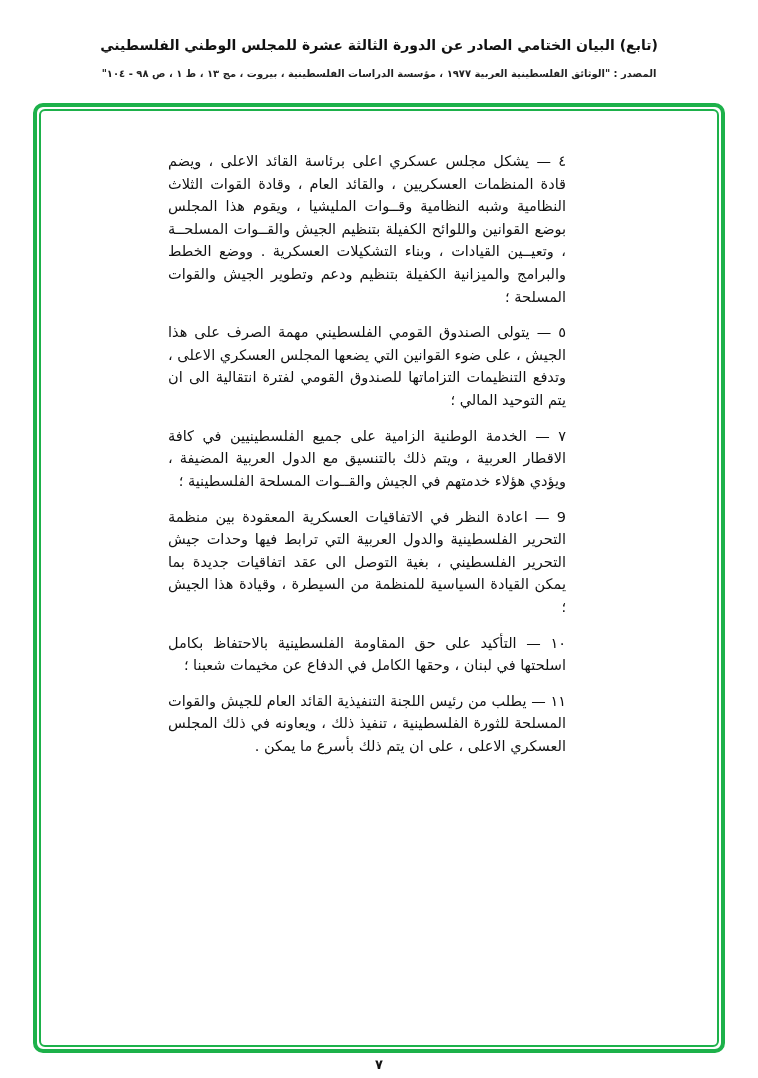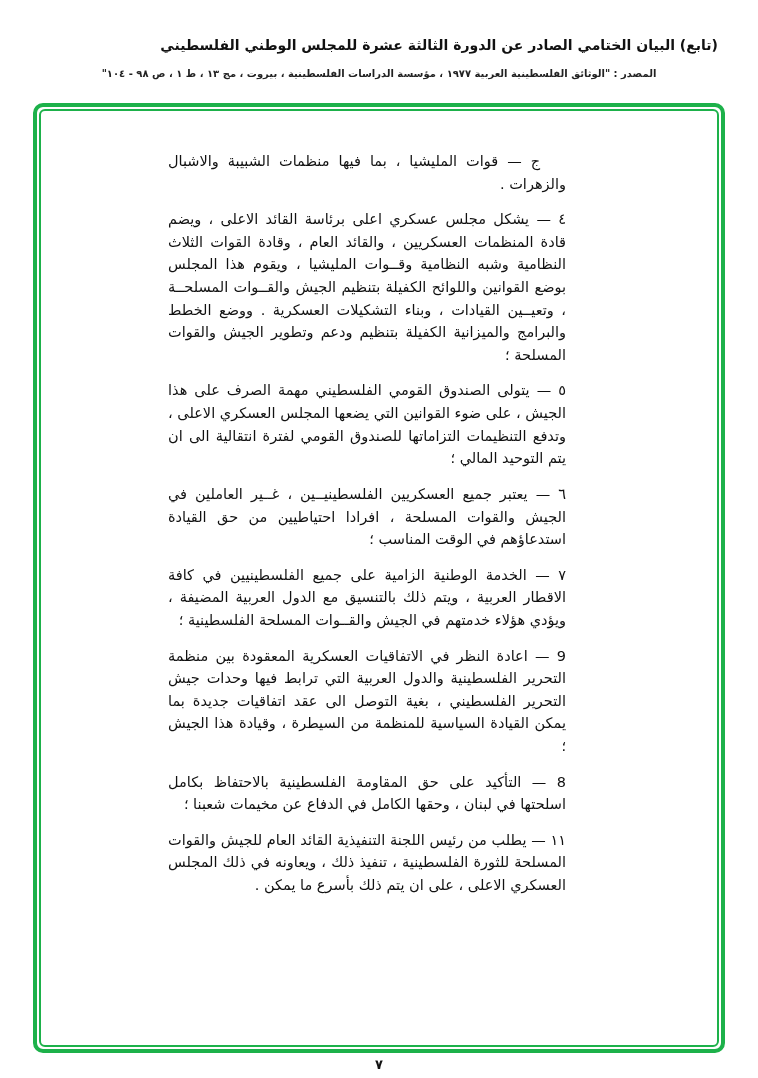--- a/index.html
+++ b/index.html
@@ -22,21 +22,20 @@
     width: 758px;
     text-align: center;
     direction: rtl;
   }
   .doc-title {
     font-size: 14px;
     font-weight: bold;
     letter-spacing: 0.2px;
     margin: 0 40px;
     line-height: 1.4;
-    text-align: right;
   }
   .doc-source {
     font-size: 10px;
     font-weight: bold;
     margin-top: 12px;
     color: #222;
   }
   .frame-outer {
     position: absolute;
     left: 33px;
@@ -90,23 +89,21 @@
 <div class="page-header">
   <div class="doc-title">(تابع) البيان الختامي الصادر عن الدورة الثالثة عشرة للمجلس الوطني الفلسطيني</div>
   <div class="doc-source">المصدر : "الوثائق الفلسطينية العربية ١٩٧٧ ، مؤسسة الدراسات الفلسطينية ، بيروت ، مج ١٣ ، ط ١ ، ص ٩٨ - ١٠٤"</div>
 </div>
 
 <div class="frame-outer">
   <div class="frame-inner"></div>
 </div>
 
 <div class="text-column">
-  <p class="first-continuation">ج — قوات المليشيا ، بما فيها منظمات الشبيبة والاشبال والزهرات .</p>
   <p>٤ — يشكل مجلس عسكري اعلى برئاسة القائد الاعلى ، ويضم قادة المنظمات العسكريين ، والقائد العام ، وقادة القوات الثلاث النظامية وشبه النظامية وقــوات المليشيا ، ويقوم هذا المجلس بوضع القوانين واللوائح الكفيلة بتنظيم الجيش والقــوات المسلحــة ، وتعيــين القيادات ، وبناء التشكيلات العسكرية . ووضع الخطط والبرامج والميزانية الكفيلة بتنظيم ودعم وتطوير الجيش والقوات المسلحة ؛</p>
   <p>٥ — يتولى الصندوق القومي الفلسطيني مهمة الصرف على هذا الجيش ، على ضوء القوانين التي يضعها المجلس العسكري الاعلى ، وتدفع التنظيمات التزاماتها للصندوق القومي لفترة انتقالية الى ان يتم التوحيد المالي ؛</p>
-  <p>٦ — يعتبر جميع العسكريين الفلسطينيــين ، غــير العاملين في الجيش والقوات المسلحة ، افرادا احتياطيين من حق القيادة استدعاؤهم في الوقت المناسب ؛</p>
   <p>٧ — الخدمة الوطنية الزامية على جميع الفلسطينيين في كافة الاقطار العربية ، ويتم ذلك بالتنسيق مع الدول العربية المضيفة ، ويؤدي هؤلاء خدمتهم في الجيش والقــوات المسلحة الفلسطينية ؛</p>
   <p>9 — اعادة النظر في الاتفاقيات العسكرية المعقودة بين منظمة التحرير الفلسطينية والدول العربية التي ترابط فيها وحدات جيش التحرير الفلسطيني ، بغية التوصل الى عقد اتفاقيات جديدة بما يمكن القيادة السياسية للمنظمة من السيطرة ، وقيادة هذا الجيش ؛</p>
-  <p>8 — التأكيد على حق المقاومة الفلسطينية بالاحتفاظ بكامل اسلحتها في لبنان ، وحقها الكامل في الدفاع عن مخيمات شعبنا ؛</p>
+  <p>١٠ — التأكيد على حق المقاومة الفلسطينية بالاحتفاظ بكامل اسلحتها في لبنان ، وحقها الكامل في الدفاع عن مخيمات شعبنا ؛</p>
   <p>١١ — يطلب من رئيس اللجنة التنفيذية القائد العام للجيش والقوات المسلحة للثورة الفلسطينية ، تنفيذ ذلك ، ويعاونه في ذلك المجلس العسكري الاعلى ، على ان يتم ذلك بأسرع ما يمكن .</p>
 </div>
 
 <div class="page-number">٧</div>
 
 </body></html>

